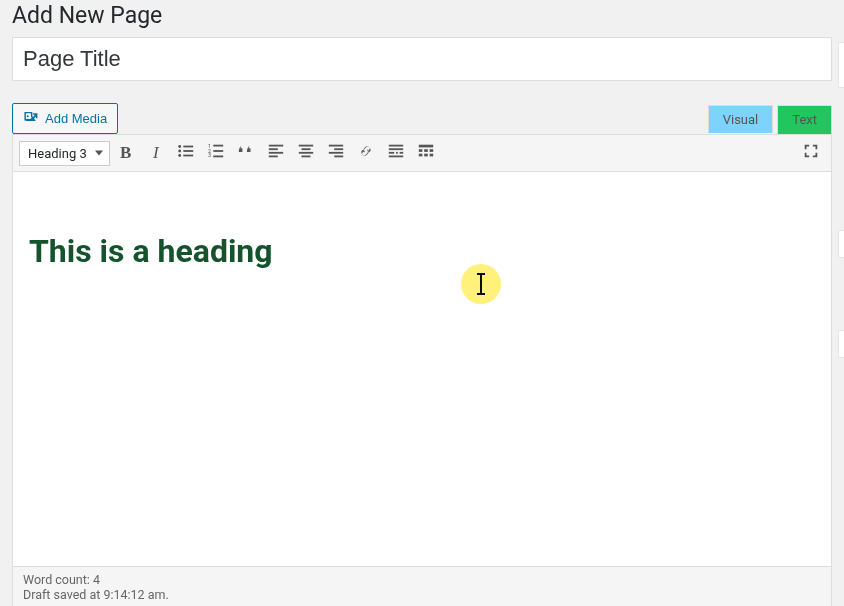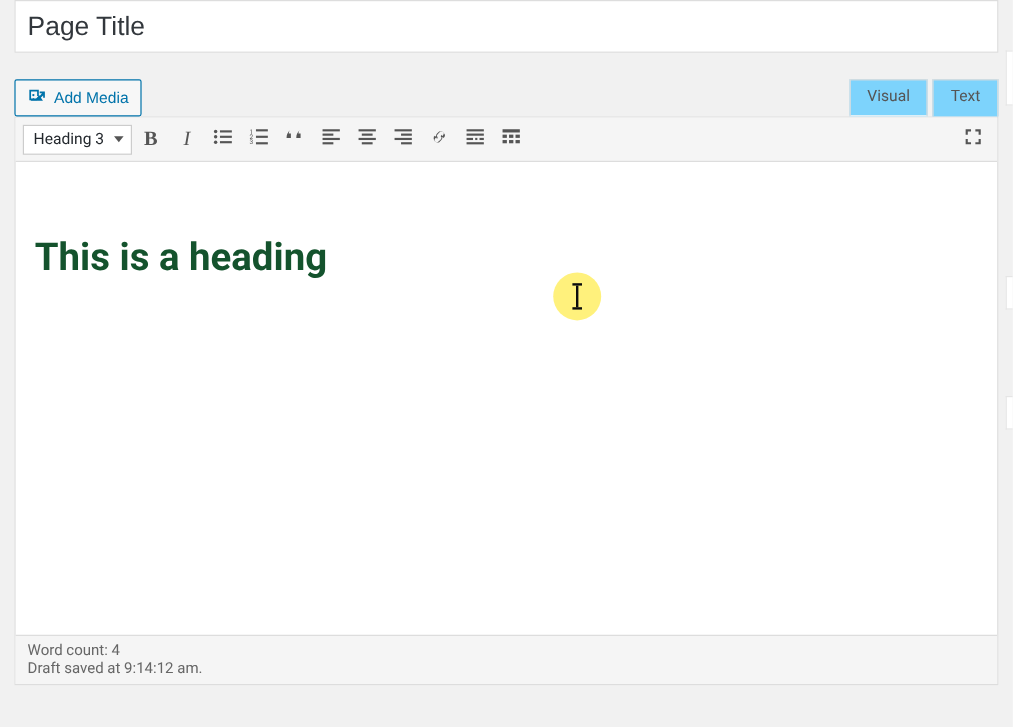--- a/index.html
+++ b/index.html
@@ -30,40 +30,41 @@
     border: none;
     outline: none;
     font-size: 22px;
     padding: 8px 10px;
     background: transparent;
     color: #32373c;
   }
   .media-row {
     display: flex;
     justify-content: space-between;
+    align-items: flex-end;
     margin-bottom: 0;
   }
   .add-media-btn {
     border: 1px solid #0073aa;
     background: #f7f7f7;
     color: #0073aa;
     font-size: 13px;
     padding: 5px 10px;
     border-radius: 2px;
     cursor: pointer;
     display: inline-flex;
     align-items: center;
     gap: 6px;
   }
   .add-media-btn svg { width: 16px; height: 16px; fill: #0073aa; }
   .editor-tabs { display: flex; }
   .editor-tab {
     border: 1px solid #ddd;
     border-bottom: none;
-    background: #7dd3fc;
+    background: #22c55e;
     color: #555;
     font-size: 13px;
     padding: 6px 14px;
     cursor: pointer;
     margin-left: 4px;
   }
   .editor-tab.active {
     background: #7dd3fc;
     border-bottom: 1px solid #f5f5f5;
     position: relative;
@@ -158,20 +159,21 @@
     border-left: 1px solid #e5e5e5;
     border-top: 1px solid #e5e5e5;
     border-bottom: 1px solid #e5e5e5;
   }
 </style>
 </head>
 <body>
 
 <div class="wrap">
 
+  <h1 class="page-heading">Add New Page</h1>
 
   <div class="title-input-wrap">
     <input class="title-input" type="text" value="Page Title" placeholder="Enter title here" style="">
   </div>
 
   <div class="media-row">
     <button class="add-media-btn">
       <span>
         <svg viewBox="0 0 20 20">
             <path d="M13 11V4H2v12h9v-2H4V6h7v5h2zm5-5h-4v2h2.6L12 13.6 13.4 15 18 10.4V13h2V6h-2z" transform="scale(0.9)"></path>

